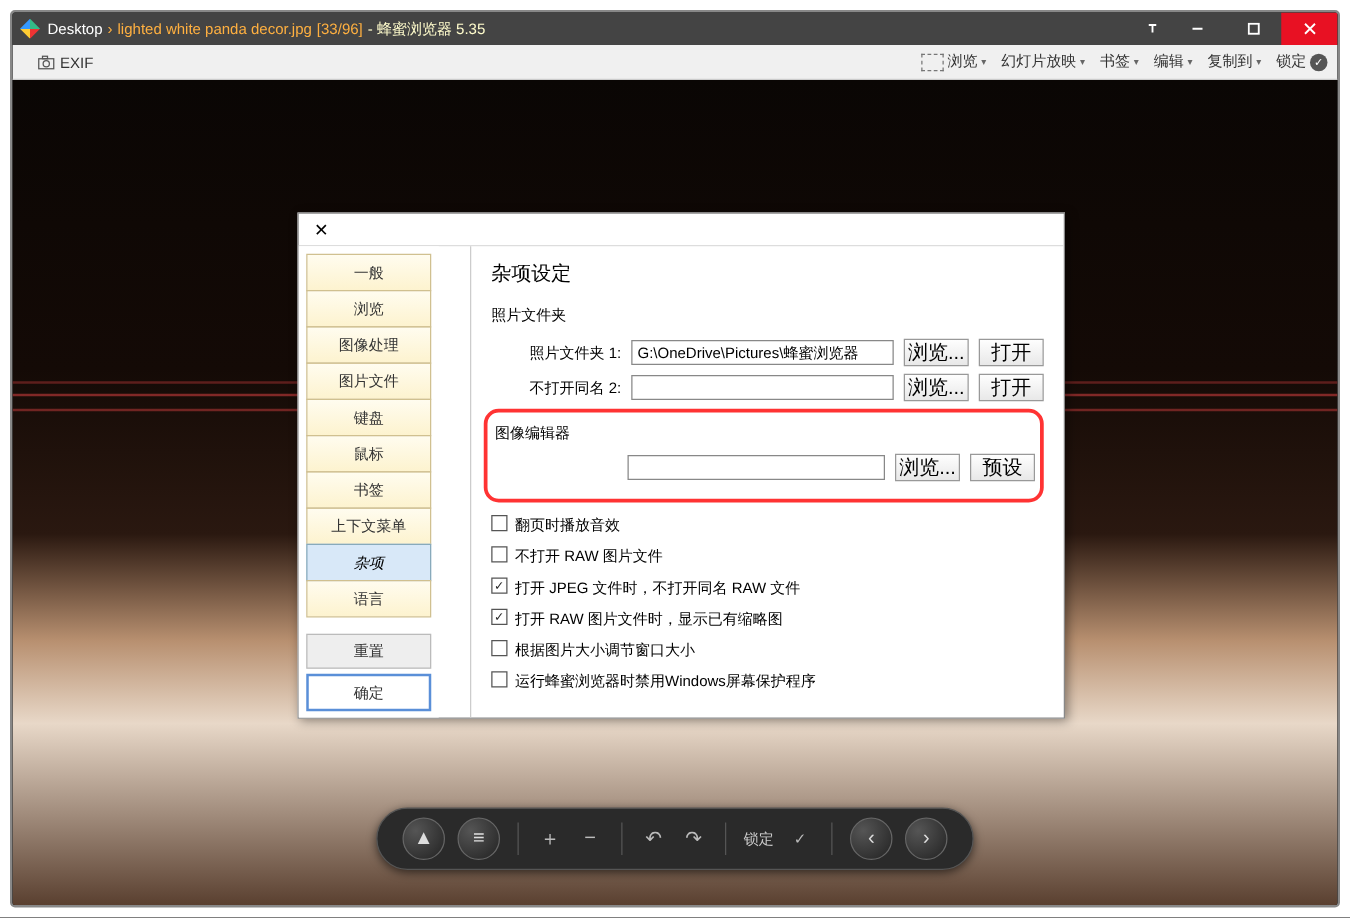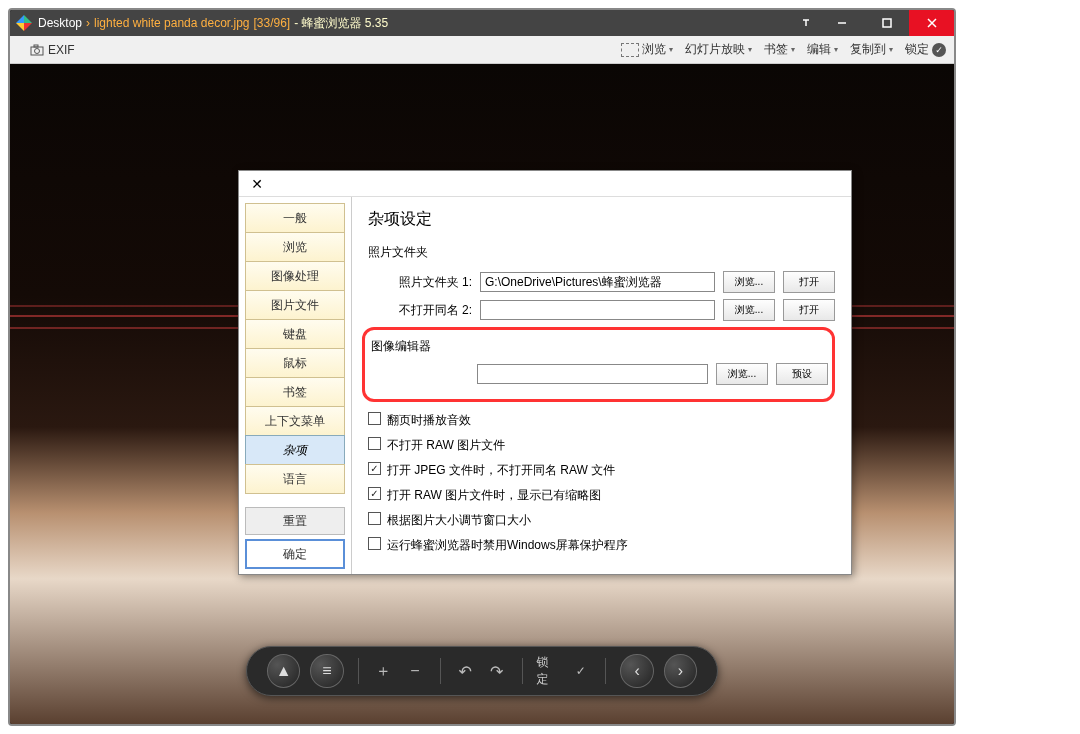--- a/index.html
+++ b/index.html
@@ -1,17 +1,17 @@
 <!DOCTYPE html>
 <html><head>
 <meta charset="utf-8">
 <style>
 *{box-sizing:border-box;margin:0;padding:0;font-family:"Microsoft YaHei",Tahoma,sans-serif;font-size:12px;}
 body{background:#fff;width:1080px;height:734px;overflow:hidden;position:relative;}
-.frame{position:absolute;left:8px;top:8px;width:948px;height:718px;border:2px solid #888;border-radius:4px;background:#000;overflow:hidden;}
+.frame{position:absolute;left:8px;top:8px;width:1064px;height:718px;border:2px solid #888;border-radius:4px;background:#000;overflow:hidden;}
 
 .titlebar{height:26px;background:#444;color:#fff;display:flex;align-items:center;padding:0 0 0 6px;}
 .titlebar .logo{width:16px;height:16px;margin-right:6px;position:relative;}
 .titlebar .logo::before{content:"";position:absolute;inset:0;background:conic-gradient(#3b8 0 90deg,#e33 90deg 180deg,#fc3 180deg 270deg,#39f 270deg 360deg);clip-path:polygon(50% 0,100% 50%,50% 100%,0 50%);}
 .titlebar .crumb{color:#fff;}
 .titlebar .sep{margin:0 4px;color:#ffb040;}
 .titlebar .file{color:#ffb040;}
 .titlebar .app{color:#fffccc;margin-left:4px;}
 .titlebar .spacer{flex:1;}
 .winbtn{width:45px;height:26px;display:flex;align-items:center;justify-content:center;color:#fff;}
@@ -35,35 +35,35 @@
 .rbtn{width:34px;height:34px;border-radius:50%;background:radial-gradient(circle at 30% 30%,#555,#222);border:1px solid #666;display:flex;align-items:center;justify-content:center;color:#ddd;font-size:16px;}
 .tbtn{width:22px;height:22px;display:flex;align-items:center;justify-content:center;color:#bbb;font-size:16px;}
 .tbtn.sm{font-size:13px;}
 .tdiv{width:1px;height:26px;background:#555;margin:0 4px;}
 .tlabel{color:#ccc;font-size:12px;}
 
 .dialog{position:absolute;left:228px;top:160px;width:614px;height:405px;background:#fff;border:1px solid #888;box-shadow:2px 2px 8px rgba(0,0,0,.4);display:flex;flex-direction:column;}
 .dlg-title{height:28px;display:flex;align-items:center;padding:0 8px;border-bottom:1px solid #ddd;}
 .dlg-title .t{flex:1;}
 .dlg-title .x{width:20px;height:20px;display:flex;align-items:center;justify-content:center;font-size:14px;}
-.dlg-body{flex:1;display:flex;}
+.dlg-body{flex:1;display:flex;gap:25px;}
 .sidebar{width:112px;background:#fff;padding:6px;display:flex;flex-direction:column;gap:0;}
 .sidebtn{height:30px;border:1px solid #d0c090;background:linear-gradient(#fffcef,#fdf3cf);display:flex;align-items:center;justify-content:center;cursor:pointer;margin-bottom:-1px;color:#333;}
 .sidebtn.active{background:#d8e8f8;border-color:#8ab;color:#000;font-style:italic;}
 .sidebar .gap{flex:1;}
 .sidebtn.gray{background:#eee;border-color:#bbb;height:28px;margin-bottom:4px;}
 .sidebtn.ok{background:#fff;border:2px solid #5a8fd8;height:30px;}
 
 .content{flex:1;border-left:1px solid #ccc;padding:12px 16px;overflow:hidden;}
 .sec-title{font-size:16px;color:#000;margin-bottom:14px;}
 .group-label{font-size:12px;color:#000;margin-bottom:10px;}
 .row{display:flex;align-items:center;margin-bottom:6px;padding-left:26px;gap:8px;}
 .row label{width:78px;text-align:right;}
 .row input[type=text]{flex:1;height:20px;border:1px solid #888;padding:0 4px;font-size:12px;}
-.btn{width:52px;height:22px;border:1px solid #999;background:linear-gradient(#fefefe,#e8e8e8);font-size:10px;cursor:pointer;}
+.btn{width:52px;height:22px;border:1px solid #999;background:linear-gradient(#fefefe,#e8e8e8);font-size:16px;cursor:pointer;}
 
 .highlight{border:3px solid #f33;border-radius:12px;padding:8px 4px 8px 0;margin:6px 0 10px -6px;}
 .highlight .group-label{margin-left:6px;margin-bottom:8px;}
 
 .chk-row{display:flex;margin-bottom:8px;gap:6px;}
 .chk{width:13px;height:13px;border:1px solid #555;display:inline-flex;align-items:center;justify-content:center;font-size:10px;color:#252525;background:#fff;}
 .chk.c::before{content:"✓";}
 </style>
 </head>
 <body>

